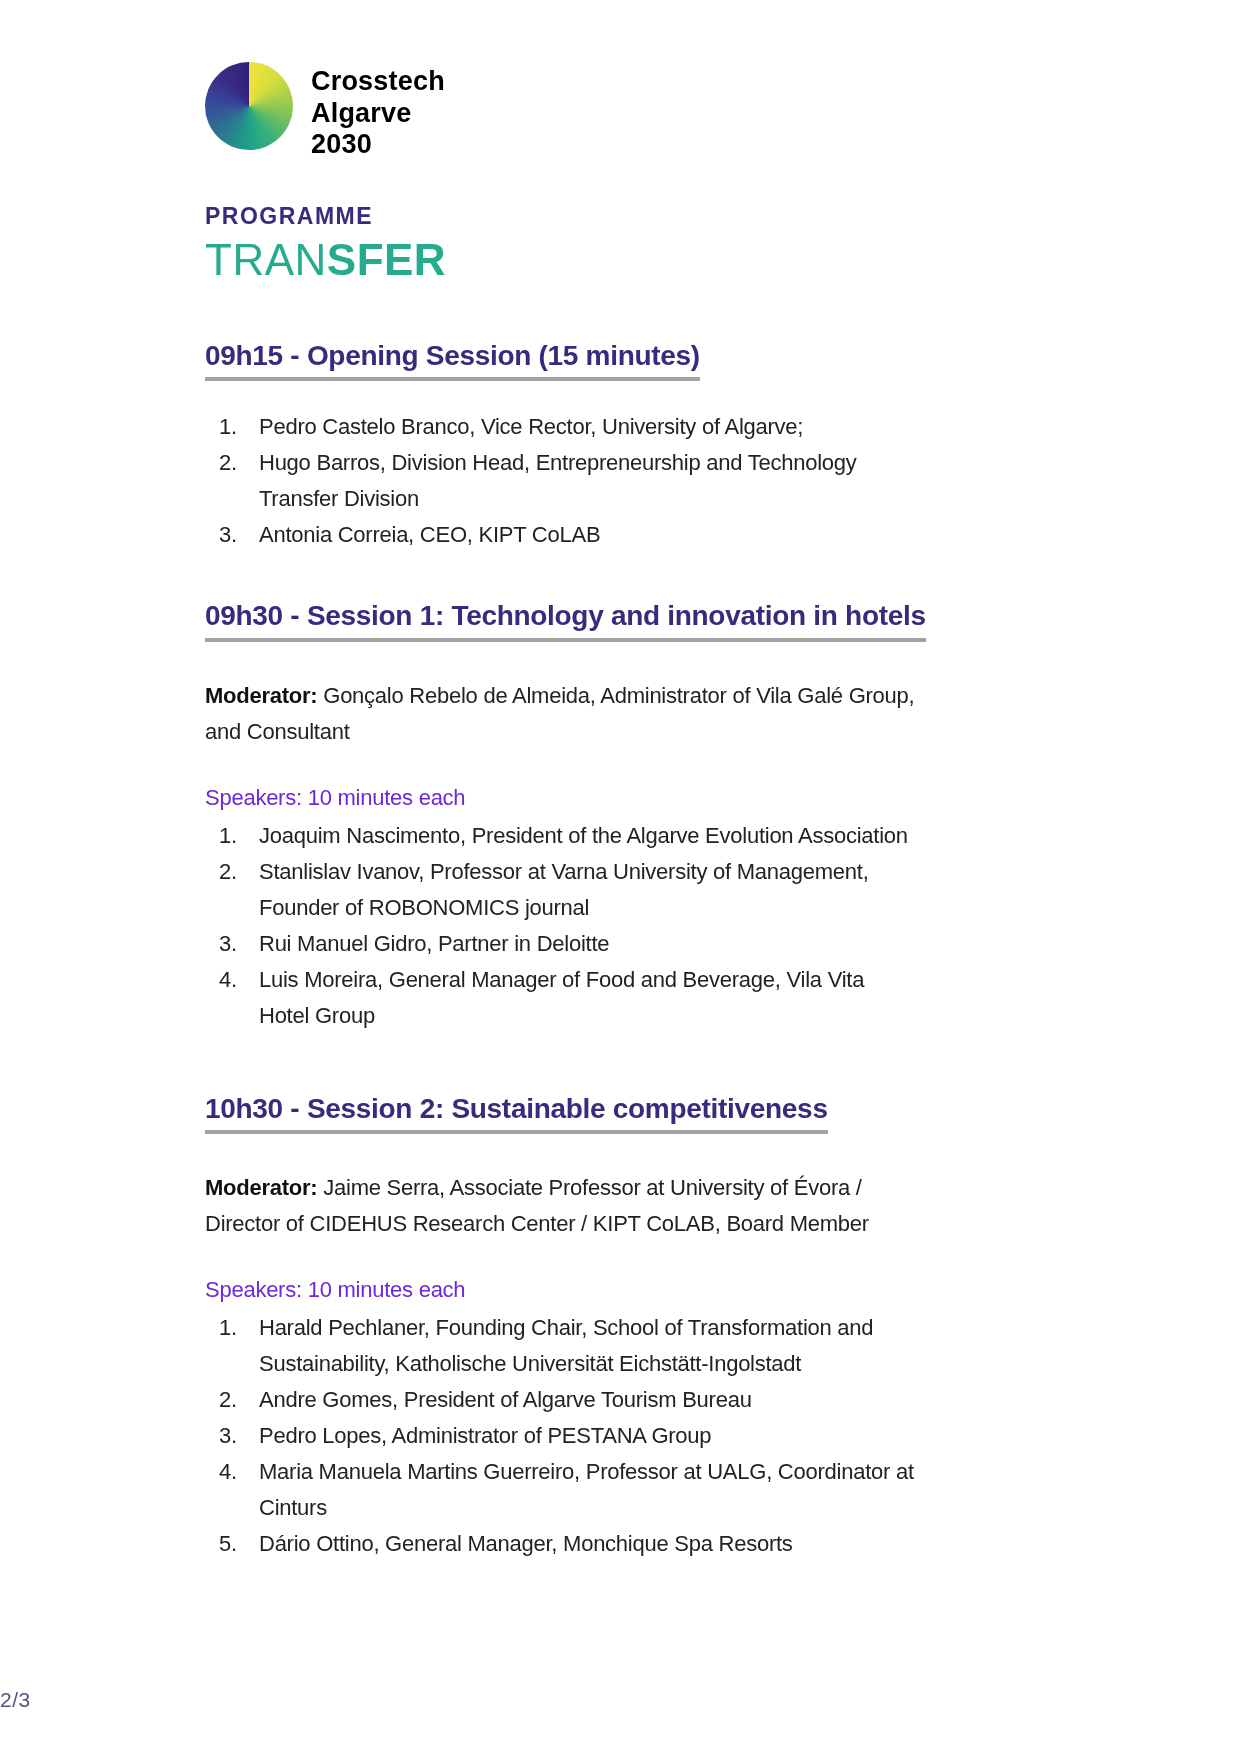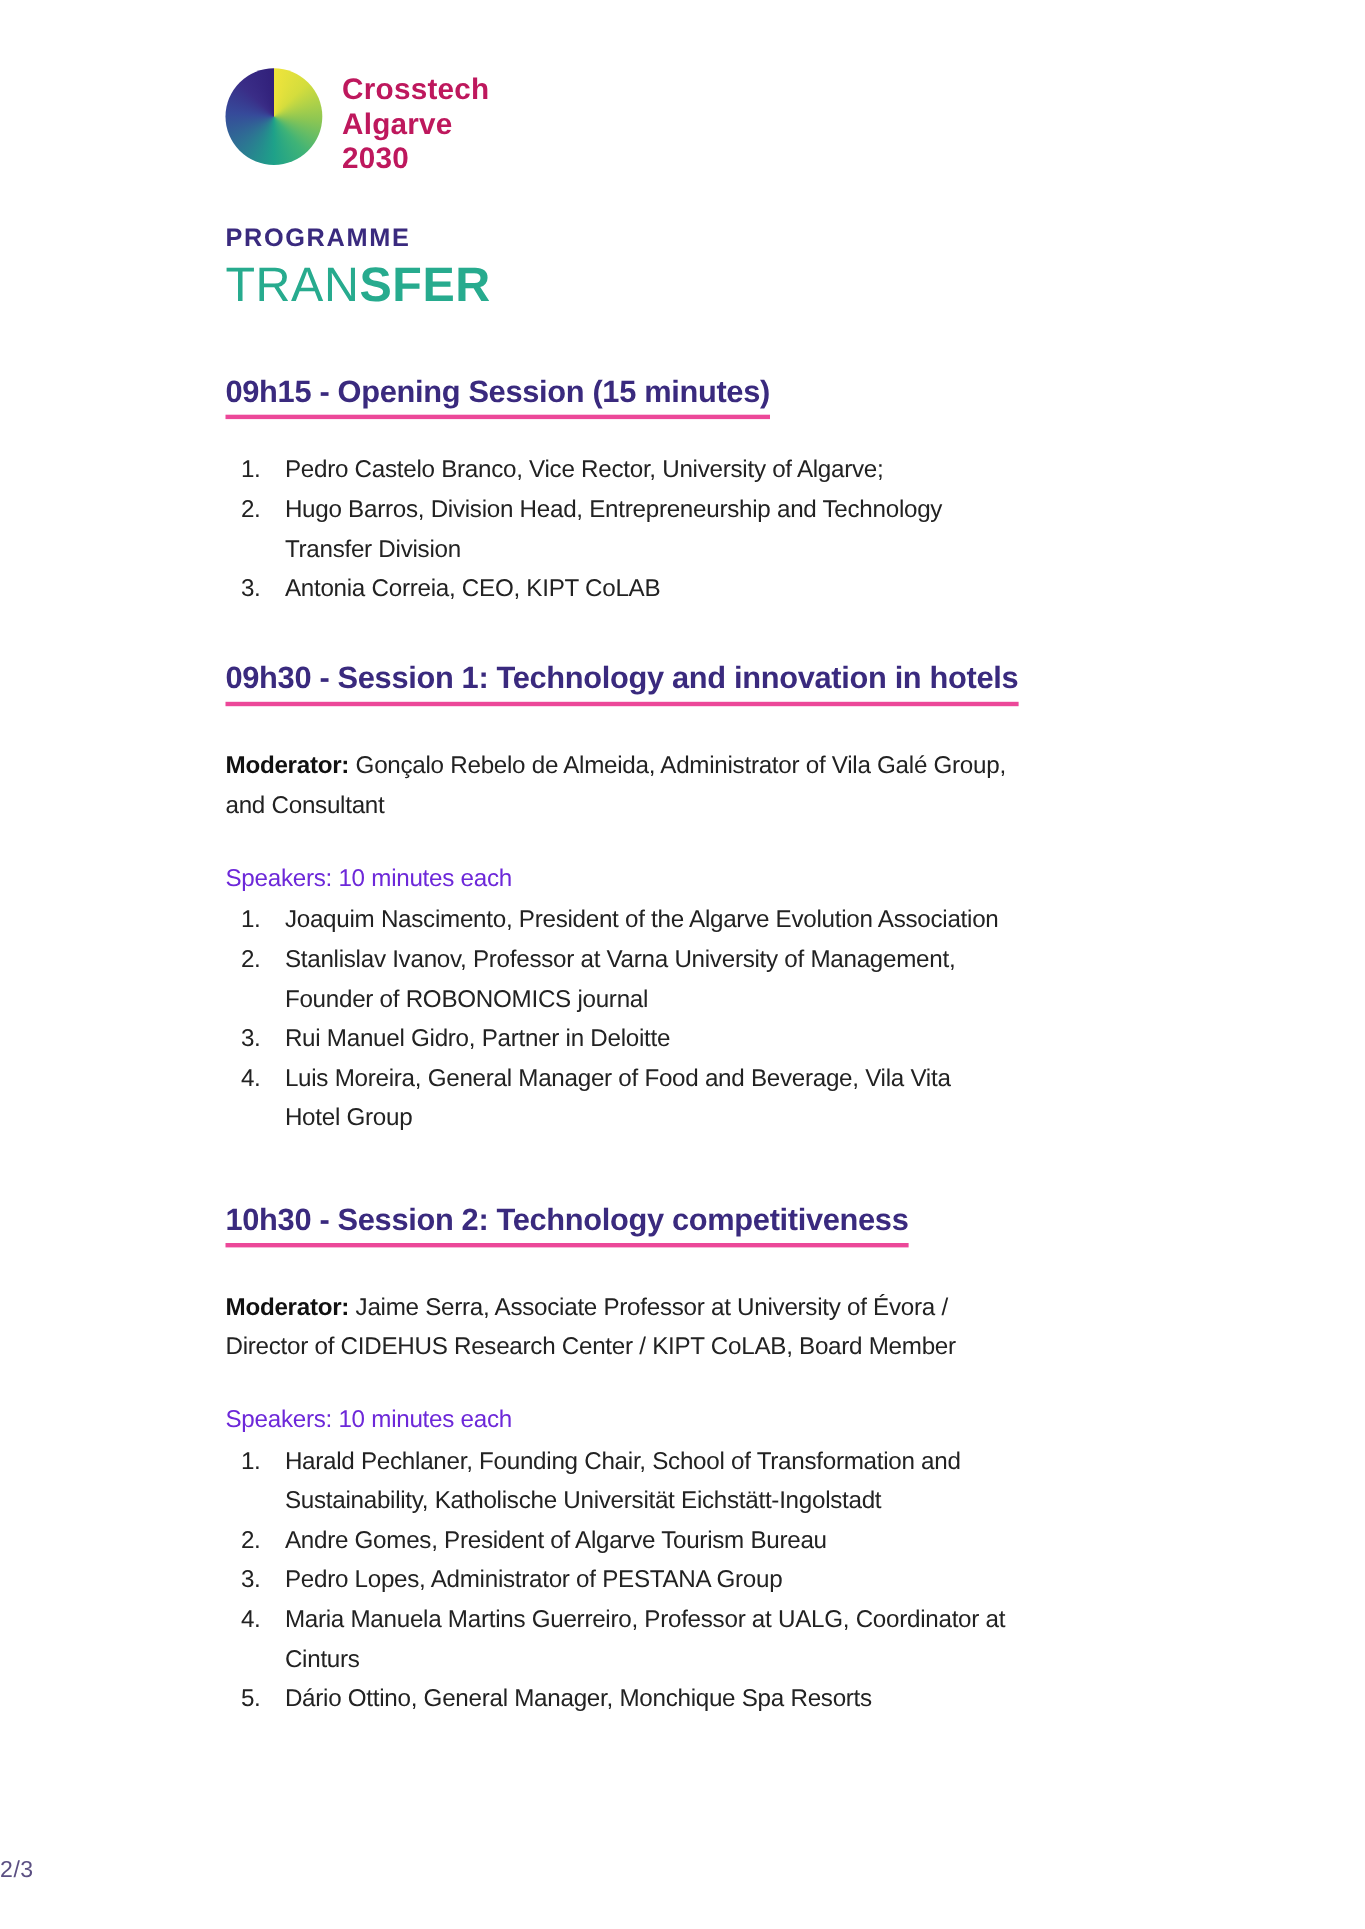--- a/index.html
+++ b/index.html
@@ -22,42 +22,42 @@
   .logo-circle {
     width:88px; height:88px; border-radius:50%;
     flex:0 0 auto;
     background: conic-gradient(from 0deg,
       #efe43b 0deg, #d4dd3d 45deg, #8cc653 95deg, #3fb377 140deg,
       #1ea189 180deg, #2d7393 230deg, #364a9a 275deg, #3a2d87 315deg, #31207a 360deg);
   }
   .logo-text {
     margin-left:18px; margin-top:4px;
     font-size:27px; font-weight:800; line-height:1.17;
-    color:#be185d; letter-spacing:0.2px;
+    color:#000000; letter-spacing:0.2px;
   }
   
   .programme-label {
     margin-top:42px;
     font-size:23px; font-weight:800; letter-spacing:1.5px;
     color:#3a2a7e;
   }
   .doc-title {
     margin-top:8px;
     font-size:44px; line-height:1.02; letter-spacing:0.5px;
     color:#27ab8e; font-weight:300;
   }
   .doc-title .bold { font-weight:800; }
   
   .heading-row { line-height:0; }
   .section-heading {
     display:inline-block;
     font-size:28px; font-weight:800; line-height:1.2;
     letter-spacing:-0.3px; white-space:nowrap;
     color:#3a2a7e;
-    border-bottom:4px solid #ec4899;
+    border-bottom:4px solid #a3a3a3;
     padding-bottom:5px;
   }
   .mt-h1 { margin-top:56px; }
   .mt-h2 { margin-top:46px; }
   .mt-h3 { margin-top:52px; }
   .mt-h4 { margin-top:58px; }
   
   .body-text { font-size:22px; line-height:36px; letter-spacing:-0.25px; color:#222222; }
   .para { margin-top:36px; }
   .bold-label { font-weight:700; color:#111111; }
@@ -124,21 +124,21 @@
     <div class="body-text speakers-label">Speakers: 10 minutes each</div>
     <ol class="num-list tight body-text">
       <li>Joaquim Nascimento, President of the Algarve Evolution Association</li>
       <li>Stanlislav Ivanov, Professor at Varna University of Management, Founder of ROBONOMICS journal</li>
       <li>Rui Manuel Gidro, Partner in Deloitte</li>
       <li>Luis Moreira, General Manager of Food and Beverage, Vila Vita Hotel Group</li>
     </ol>
 
 
     <div class="heading-row mt-h4">
-      <span class="section-heading">10h30 - Session 2: Technology competitiveness</span>
+      <span class="section-heading">10h30 - Session 2: Sustainable competitiveness</span>
     </div>
     <p class="body-text para">
       <span class="bold-label">Moderator:</span>
       <span>Jaime Serra, Associate Professor at University of Évora / Director of CIDEHUS Research Center / KIPT CoLAB, Board Member</span>
     </p>
     <div class="body-text speakers-label">Speakers: 10 minutes each</div>
     <ol class="num-list tight body-text">
       <li>Harald Pechlaner, Founding Chair, School of Transformation and Sustainability, Katholische Universität Eichstätt-Ingolstadt</li>
       <li>Andre Gomes, President of Algarve Tourism Bureau</li>
       <li>Pedro Lopes, Administrator of PESTANA Group</li>

